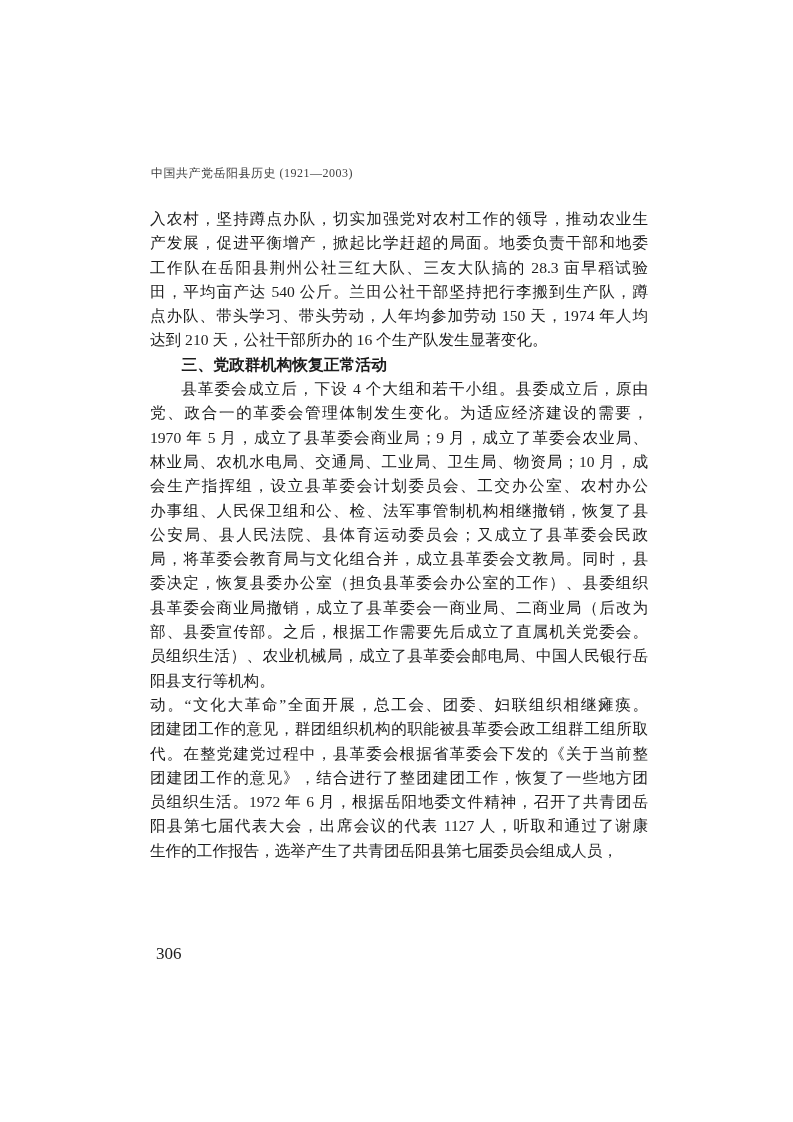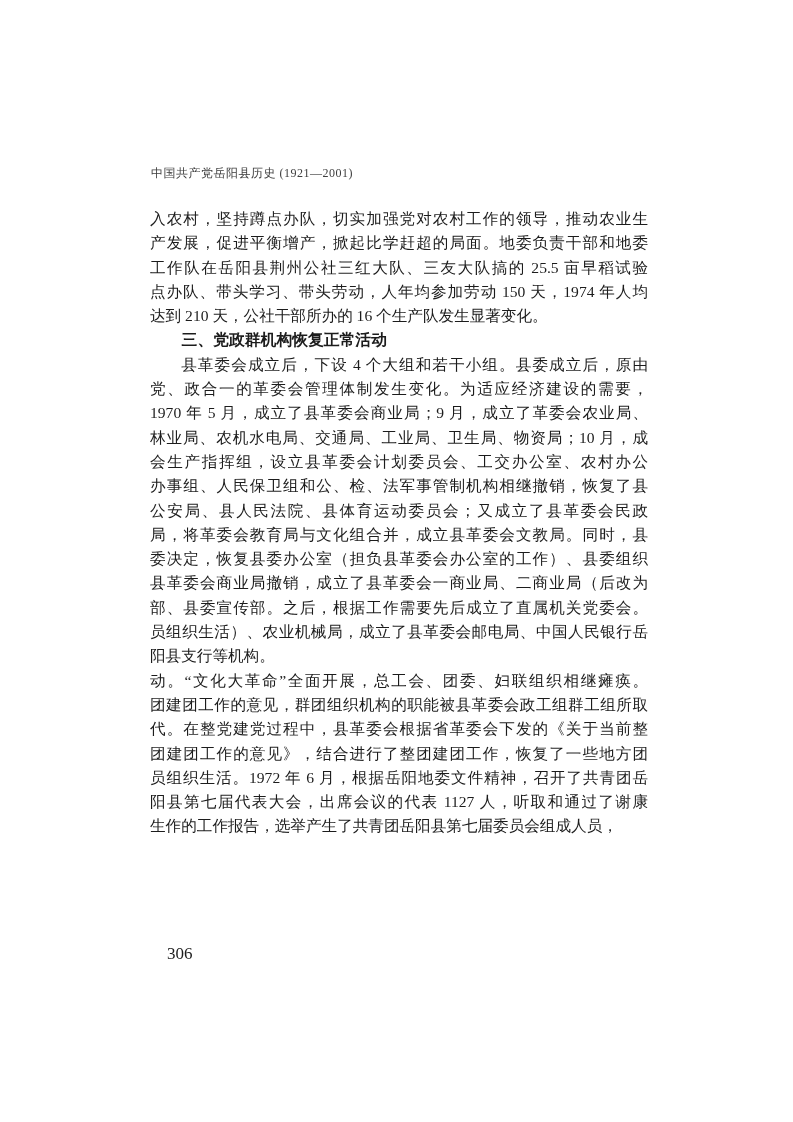--- a/index.html
+++ b/index.html
@@ -48,38 +48,39 @@
   }
   .block.heading .line {
     font-family: "Liberation Sans", sans-serif;
     font-weight: 700;
     font-size: 15.8px;
     text-align: right;
     text-align-last: left;
   }
   .page-number {
     position: absolute;
-    left: 167px;
+    left: 156px;
     top: 943px;
     font-size: 17px;
     line-height: 22px;
     color: #1c1c1c;
   }
 </style>
 </head>
 <body>
 
 <div class="page">
-  <div class="running-header">中国共产党岳阳县历史 (1921—2001)</div>
+  <div class="running-header">中国共产党岳阳县历史 (1921—2003)</div>
 
   <div class="text-block" id="content">
       <div class="block paragraph">
         <div class="line">入农村，坚持蹲点办队，切实加强党对农村工作的领导，推动农业生</div>
         <div class="line">产发展，促进平衡增产，掀起比学赶超的局面。地委负责干部和地委</div>
-        <div class="line">工作队在岳阳县荆州公社三红大队、三友大队搞的 25.5 亩早稻试验</div>
+        <div class="line">工作队在岳阳县荆州公社三红大队、三友大队搞的 28.3 亩早稻试验</div>
+        <div class="line">田，平均亩产达 540 公斤。兰田公社干部坚持把行李搬到生产队，蹲</div>
         <div class="line">点办队、带头学习、带头劳动，人年均参加劳动 150 天，1974 年人均</div>
         <div class="line last">达到 210 天，公社干部所办的 16 个生产队发生显著变化。</div>
       </div>
       <div class="block heading">
         <div class="line last indent">三、党政群机构恢复正常活动</div>
       </div>
       <div class="block paragraph">
         <div class="line indent">县革委会成立后，下设 4 个大组和若干小组。县委成立后，原由</div>
         <div class="line">党、政合一的革委会管理体制发生变化。为适应经济建设的需要，</div>
         <div class="line">1970 年 5 月，成立了县革委会商业局；9 月，成立了革委会农业局、</div>

